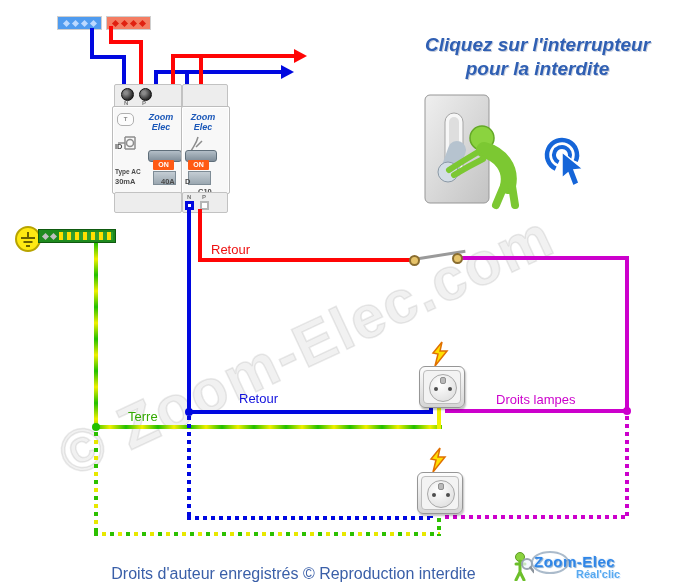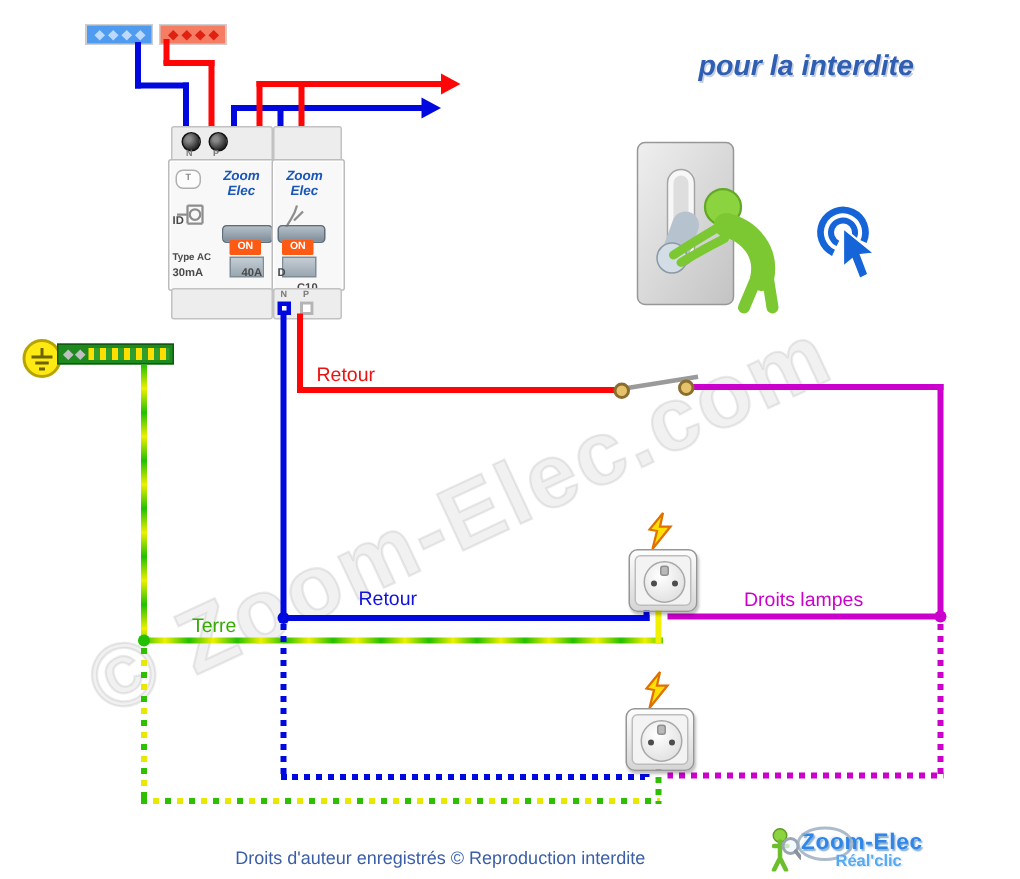--- a/index.html
+++ b/index.html
@@ -34,37 +34,37 @@
   .brand{position:absolute;color:#1a57b8;font-weight:bold;font-style:italic;font-size:9px;line-height:10px;text-align:center;}
   .handle{position:absolute;height:10px;background:linear-gradient(#b3bec7,#7f8d99);border:1px solid #5f6e7a;border-radius:3px;}
   .onbadge{position:absolute;width:21px;height:10px;background:#ff5a14;color:#fff;font-size:7px;font-weight:bold;text-align:center;line-height:10px;border-radius:1px;}
   .graytab{position:absolute;width:21px;height:12px;background:linear-gradient(#c4cdd4,#9aa7b0);border:1px solid #7e8c96;}
   .modtxt{position:absolute;font-size:7.5px;font-weight:bold;color:#4a4a4a;}
   .termsq{position:absolute;width:9px;height:9px;}
   .wirelabel{position:absolute;font-size:13px;}
   .heading{position:absolute;left:395px;top:33px;width:285px;text-align:center;
            color:#2f5fb3;font-weight:bold;font-style:italic;font-size:19px;line-height:24px;
            text-shadow:1px 1px 0 rgba(30,60,120,0.25);}
-  .footer{position:absolute;left:0;top:565px;width:587px;text-align:center;color:#3a5fa8;font-size:12px;}
+  .footer{position:absolute;left:0;top:565px;width:587px;text-align:center;color:#3a5fa8;font-size:16px;}
   .watermark{position:absolute;left:48px;top:428px;transform:rotate(-25deg);transform-origin:left top;
              font-size:60px;font-weight:bold;letter-spacing:2px;white-space:nowrap;
              color:rgba(165,165,165,0.16);-webkit-text-stroke:1.5px rgba(160,160,160,0.22);
              pointer-events:none;}
   .outlet{position:absolute;width:44px;height:40px;background:linear-gradient(#fdfdfd,#d5d5d5);
           border:1px solid #969696;border-radius:6px;box-shadow:1px 2px 2px rgba(0,0,0,0.25);}
   .outlet .plate{position:absolute;left:3px;top:3px;right:3px;bottom:3px;background:#f3f3f3;border:1px solid #bdbdbd;border-radius:4px;}
   .outlet .recess{position:absolute;left:50%;top:50%;width:26px;height:26px;margin:-13px 0 0 -13px;border-radius:50%;
                   background:radial-gradient(circle at 40% 35%,#ffffff,#d9d9d9);border:1px solid #a8a8a8;}
   .outlet .hole{position:absolute;width:4px;height:4px;border-radius:50%;background:#4d4d4d;top:12px;}
   .outlet .pin{position:absolute;width:4px;height:5px;border-radius:2px;background:#b9b9b9;border:1px solid #8f8f8f;left:10px;top:2px;}
   .contact{position:absolute;width:11px;height:11px;border-radius:50%;background:#e6c36a;border:2px solid #8a6d2f;box-sizing:border-box;}
   .lever-line{position:absolute;width:53px;height:3px;background:#9a9a9a;transform:rotate(-9deg);transform-origin:left center;}
   .logo-name{position:absolute;left:534px;top:553px;font-size:15px;font-weight:bold;color:#2f86e8;
              text-shadow:-1px -1px 0 #e8f2fd,1px 1px 1px #7fa8cf;letter-spacing:0.5px;}
-  .logo-tag{position:absolute;left:557px;top:568px;font-size:11px;font-weight:bold;color:#57a9f0;
+  .logo-tag{position:absolute;left:576px;top:568px;font-size:11px;font-weight:bold;color:#57a9f0;
             text-shadow:1px 1px 0 #dceafc;}
   .logo-lens{position:absolute;left:531px;top:551px;width:34px;height:19px;border:2px solid rgba(150,170,190,0.8);border-radius:50%;}
 </style>
 </head>
 <body>
 
 <div id="stage">
 
   <div class="watermark">© Zoom-Elec.com</div>
 
@@ -215,20 +215,21 @@
     <div class="plate">
       <div class="recess">
         <div class="hole" style="left:4px"></div>
         <div class="hole" style="right:4px"></div>
         <div class="pin"></div>
       </div>
     </div>
   </div>
 
   <div class="heading">
+    <div>Cliquez sur l'interrupteur</div>
     <div>pour la interdite</div>
   </div>
 
   <svg class="abs" style="left:420px;top:88px" width="170" height="125" viewBox="0 0 170 125">
     <defs>
       <linearGradient id="plateGrad" x1="0" y1="0" x2="1" y2="1">
         <stop offset="0" stop-color="#efefef"></stop>
           <stop offset="1" stop-color="#c3c3c3"></stop>
       </linearGradient>
     </defs>

